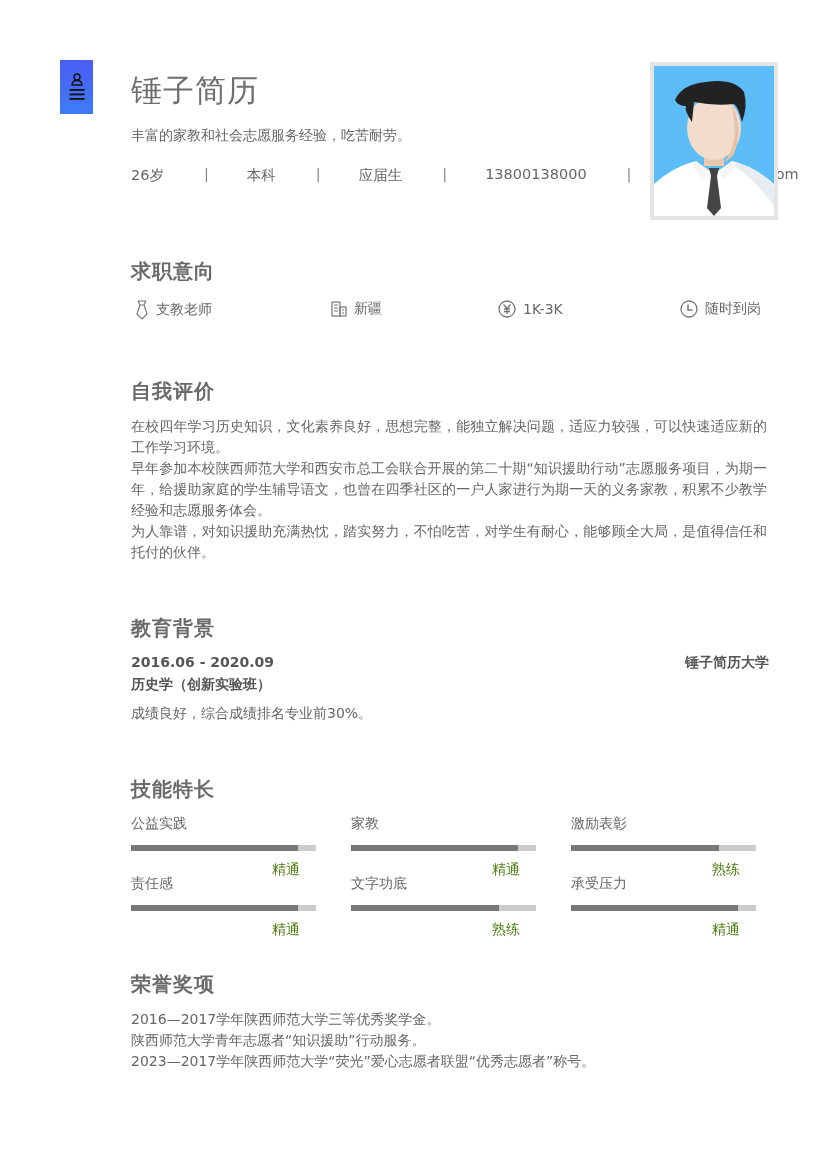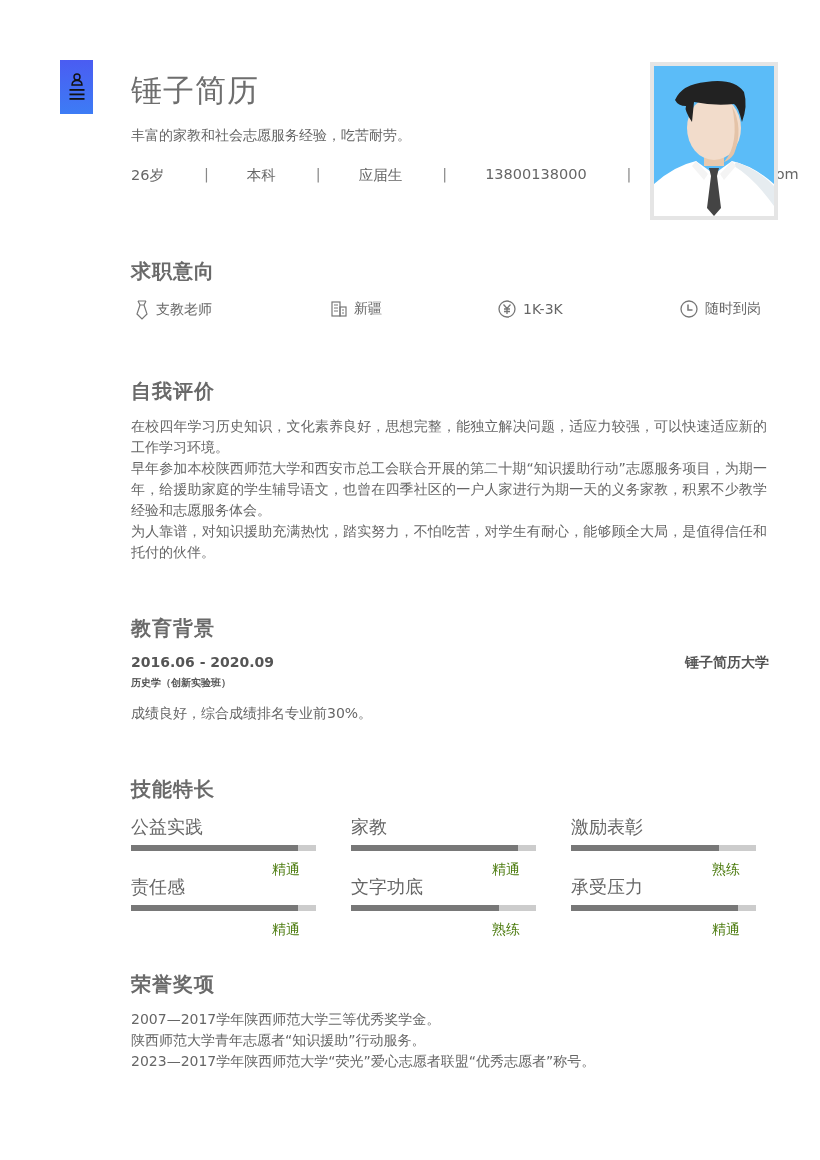--- a/index.html
+++ b/index.html
@@ -21,25 +21,25 @@
   .section-title { position: absolute; left: 131px; font-size: 20px; font-weight: bold; color: #6a6a6a; letter-spacing: 1px; }
 
   .intent-row { position: absolute; left: 131px; top: 300px; width: 630px; height: 22px; font-size: 14px; color: #666; }
   .intent-item { position: absolute; top: 0; display: flex; align-items: center; gap: 7px; }
   .intent-item svg { display: block; }
 
   .para { position: absolute; left: 131px; width: 636px; font-size: 14px; line-height: 21px; color: #666; text-align: justify; }
 
   .edu-date { position: absolute; left: 131px; top: 654px; font-size: 14px; font-weight: bold; color: #555; }
   .edu-school { position: absolute; right: 51px; top: 654px; font-size: 14px; font-weight: bold; color: #555; }
-  .edu-major { position: absolute; left: 131px; top: 676px; font-size: 10px; font-weight: bold; color: #555; }
+  .edu-major { position: absolute; left: 131px; top: 676px; font-size: 14px; font-weight: bold; color: #555; }
   .edu-desc { position: absolute; left: 131px; top: 705px; font-size: 14px; color: #666; }
 
   .skill { position: absolute; width: 185px; height: 36px; }
-  .skill .s-name { position: absolute; left: 0; top: 0; font-size: 18px; color: #666; }
+  .skill .s-name { position: absolute; left: 0; top: 0; font-size: 14px; color: #666; }
   .skill .s-level { position: absolute; right: 16px; top: 2px; font-size: 14px; color: #4d7c0f; margin-top: 44px; }
   .skill .s-track { position: absolute; left: 0; top: 30px; width: 185px; height: 6px; background: #cccccc; }
   .skill .s-fill { position: absolute; left: 0; top: 0; height: 6px; background: #787878; }
 
   .honor { position: absolute; left: 131px; font-size: 14px; color: #666; line-height: 21px; }
 </style>
 </head>
 <body>
 
 <div class="logo-badge">
@@ -172,15 +172,15 @@
 </div>
 <div class="skill" style="left:571px; top:875px;">
   <span class="s-name">承受压力</span>
   <span class="s-level">精通</span>
   <div class="s-track">
       <div class="s-fill" style="width:90%;"></div>
     </div>
 </div>
 
 <h2 class="section-title" style="top:971px;">荣誉奖项</h2>
-<div class="honor" style="top:1009px;">2007—2017学年陕西师范大学三等优秀奖学金。</div>
+<div class="honor" style="top:1009px;">2016—2017学年陕西师范大学三等优秀奖学金。</div>
 <div class="honor" style="top:1030px;">陕西师范大学青年志愿者“知识援助”行动服务。</div>
 <div class="honor" style="top:1051px;">2023—2017学年陕西师范大学“荧光”爱心志愿者联盟“优秀志愿者”称号。</div>
 
 </body></html>

